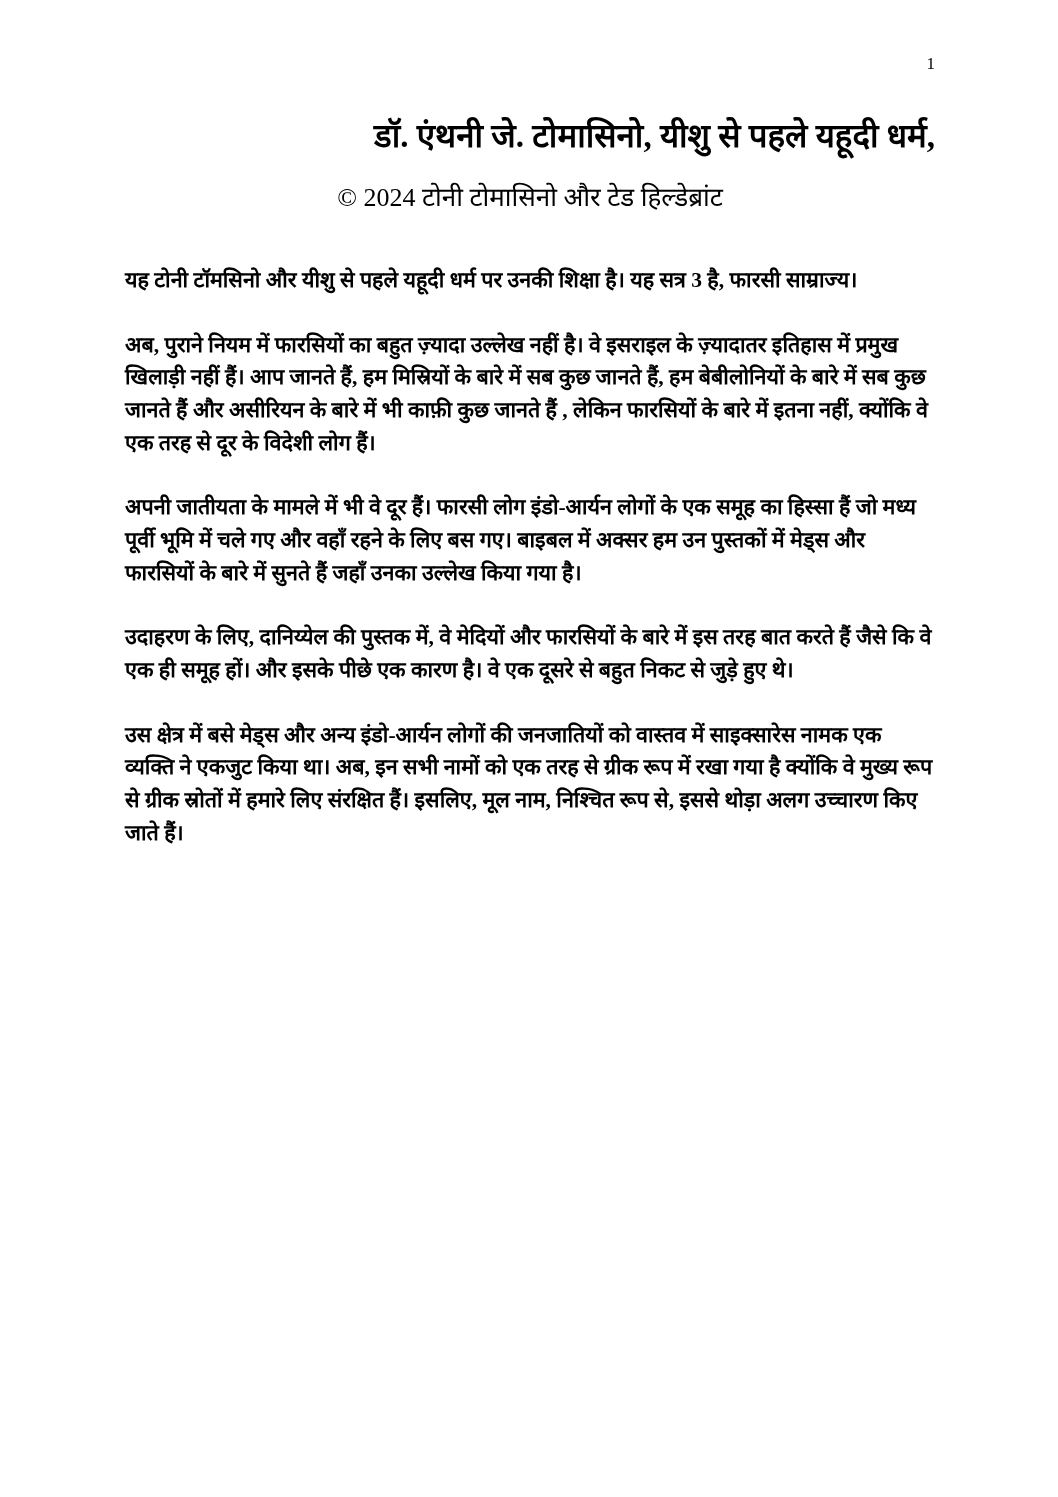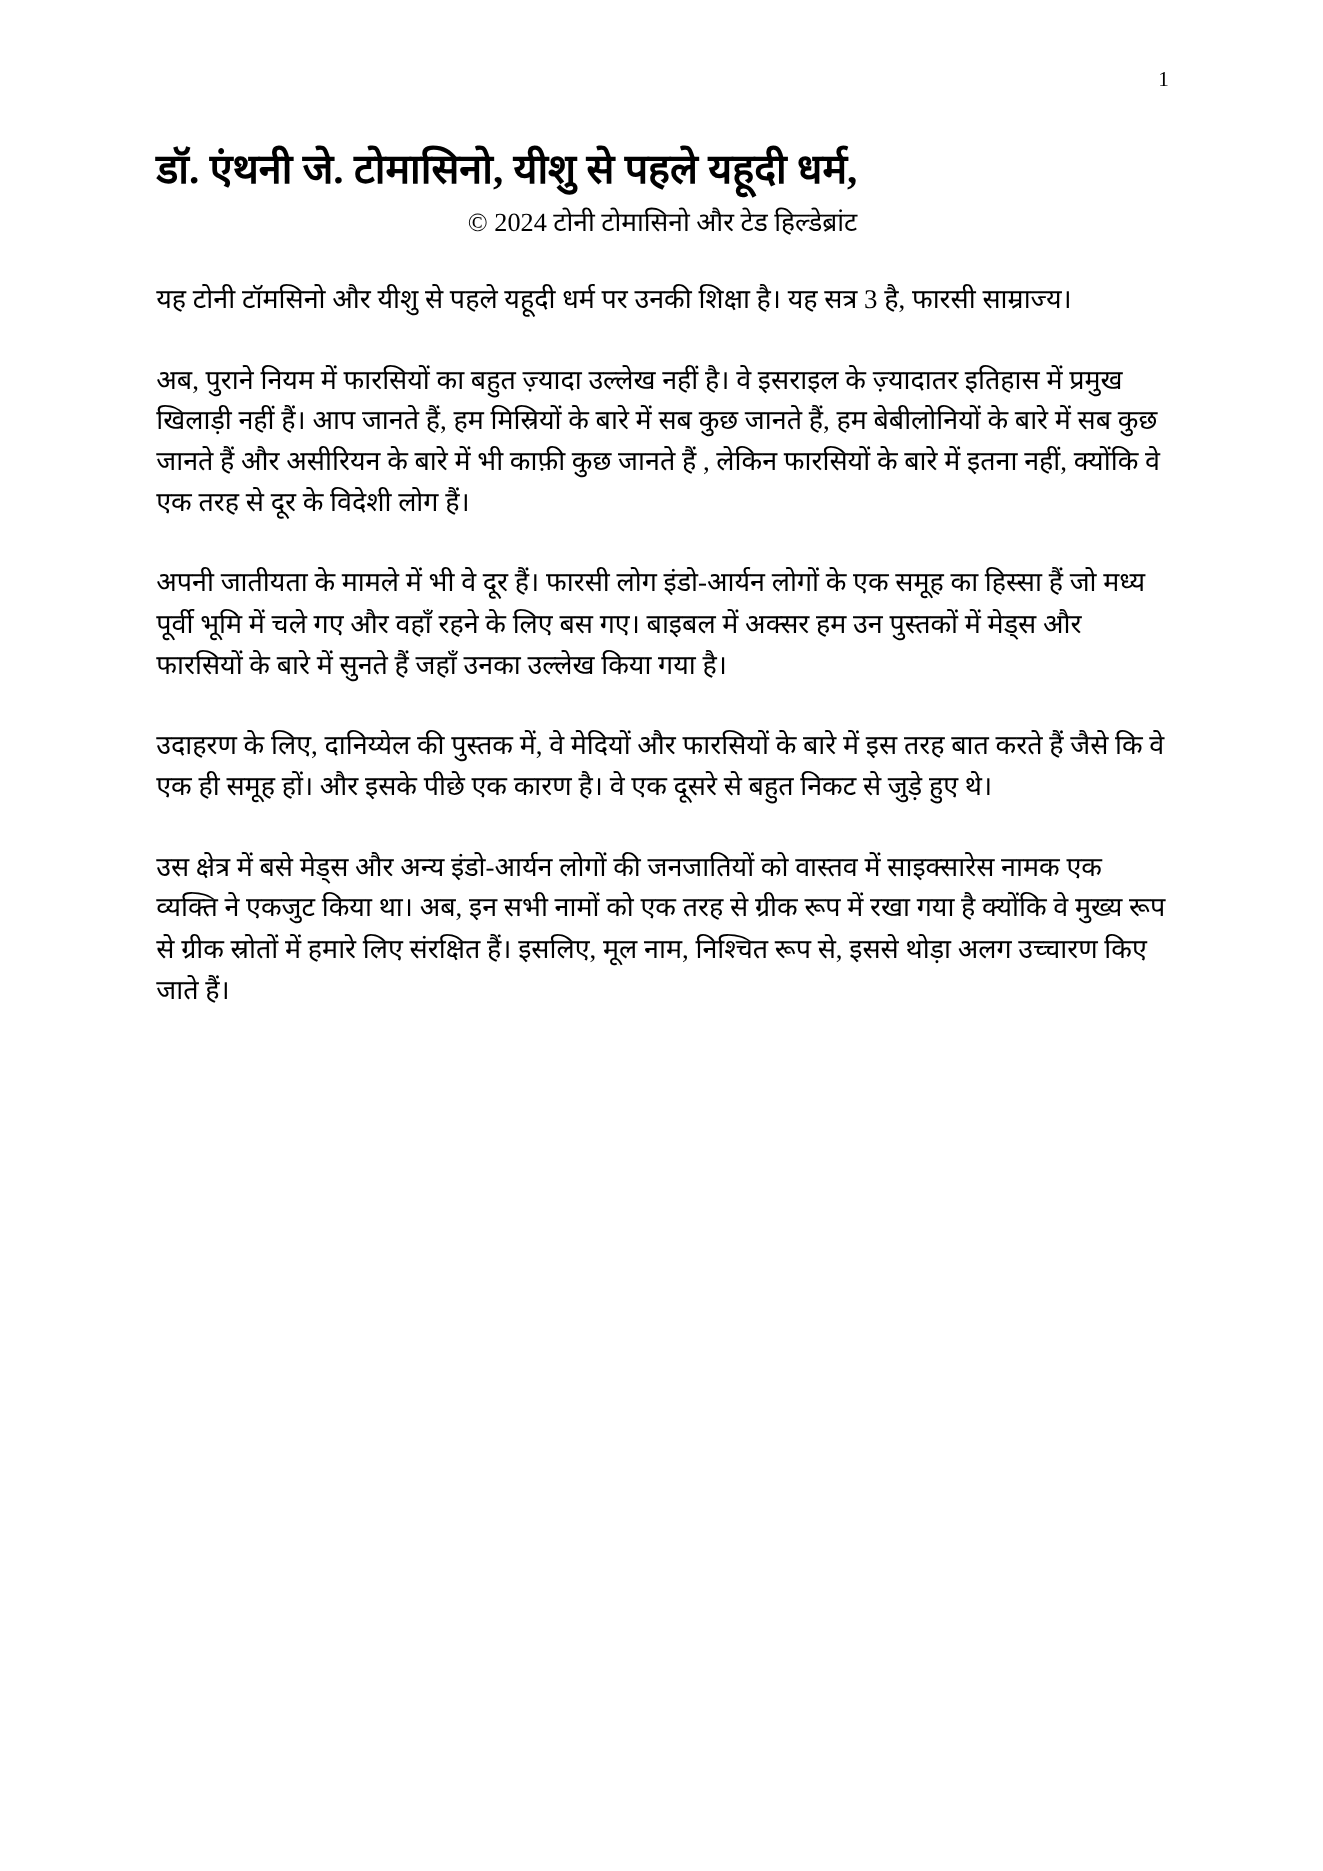--- a/index.html
+++ b/index.html
@@ -18,40 +18,41 @@
     position: relative;
   }
   .page-number {
     text-align: right;
     font-size: 17px;
     line-height: 1;
     margin-bottom: 42px;
     color: #000000;
   }
   .doc-title {
-    text-align: left;
+    text-align: right;
     font-weight: bold;
     font-size: 33px;
     line-height: 1.38;
-    margin-bottom: 4px;
+    margin-bottom: 20px;
   }
   .doc-title .title-line {
     display: block;
   }
   .copyright-line {
     text-align: center;
-    font-size: 21px;
+    font-size: 26px;
     line-height: 1.4;
-    margin-bottom: 30px;
+    margin-bottom: 48px;
   }
   .body-text p.para {
     font-size: 21.5px;
     line-height: 1.52;
     margin: 0 0 32px 0;
     text-align: left;
+    font-weight: bold;
   }
 </style>
 </head>
 <body>
 
 <div class="page">
 
   <div class="page-number">1</div>
 
   <h1 class="doc-title">

